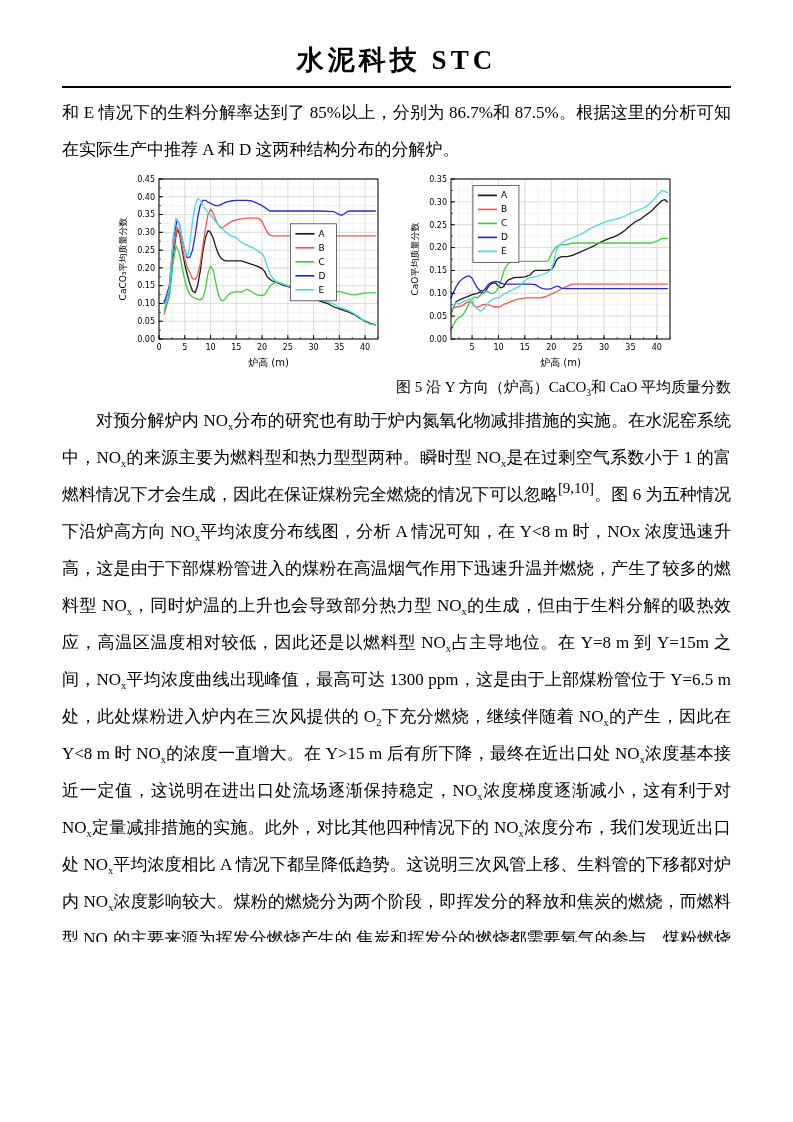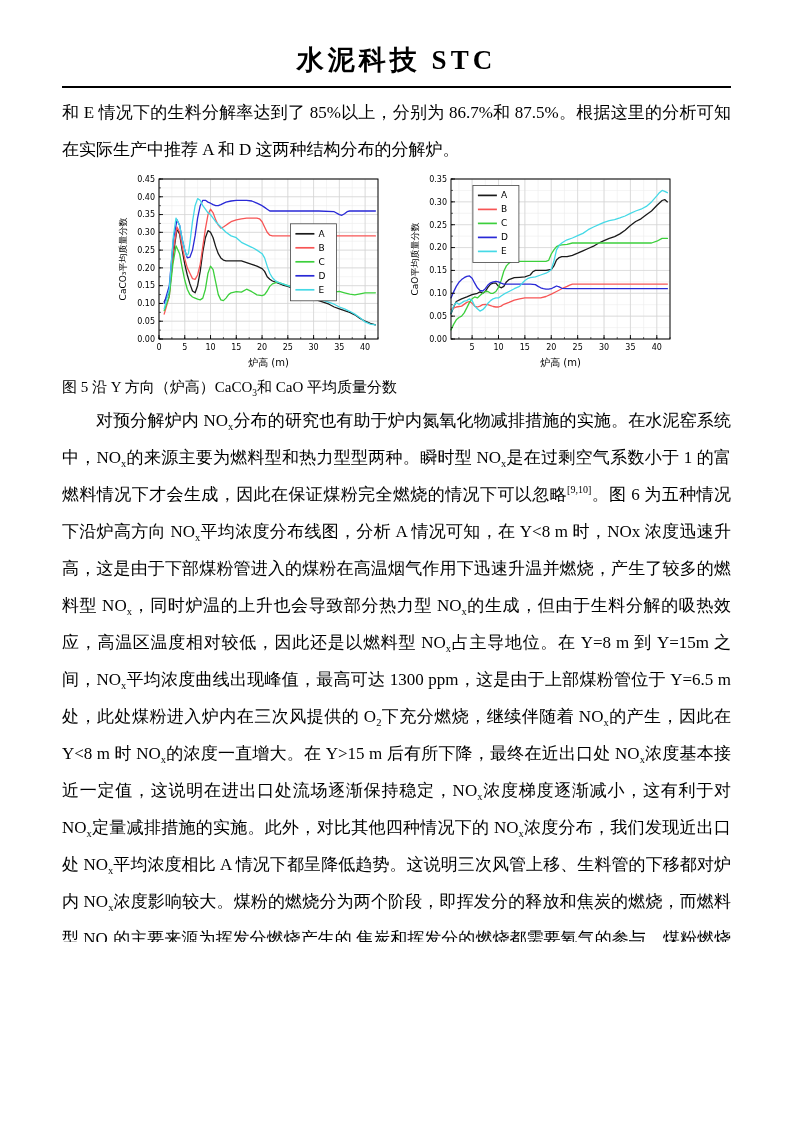--- a/index.html
+++ b/index.html
@@ -11,26 +11,26 @@
   .journal-title{
     text-align:center;font-size:27px;font-weight:700;letter-spacing:4px;
     line-height:40px;margin-top:14px;
   }
   .header-rule{height:2px;background:#000;margin-top:6px;}
   .body-text{
     font-size:17px;line-height:37px;text-align:justify;margin:6px 0 0;
   }
   .body-text.indent{text-indent:2em;margin-top:2px;}
   .body-text sub{font-size:10.5px;line-height:0;}
-  .body-text sup{font-size:10px;line-height:0;}
+  .body-text sup{font-size:15px;line-height:0;}
   .figure-row{display:flex;justify-content:center;gap:20px;margin-top:5px;}
   .chart{width:272px;height:200px;}
   .chart svg text{font-family:"DejaVu Sans","Liberation Sans",sans-serif;}
   .figure-caption{
-    text-align:left;font-size:15px;line-height:26px;margin-top:1px;
+    text-align:right;font-size:15px;line-height:26px;margin-top:1px;
   }
   .figure-caption sub{font-size:9.5px;line-height:0;}
   .footer{position:absolute;left:62px;right:62px;top:1049px;}
   .footer-rule{height:2px;background:#000;}
   .footer-row{position:relative;height:26px;font-size:12px;}
   .page-number{position:absolute;left:50%;transform:translateX(-50%);top:23px;}
   .issue{position:absolute;right:0;top:5px;}
 </style>
 </head>
 <body>

